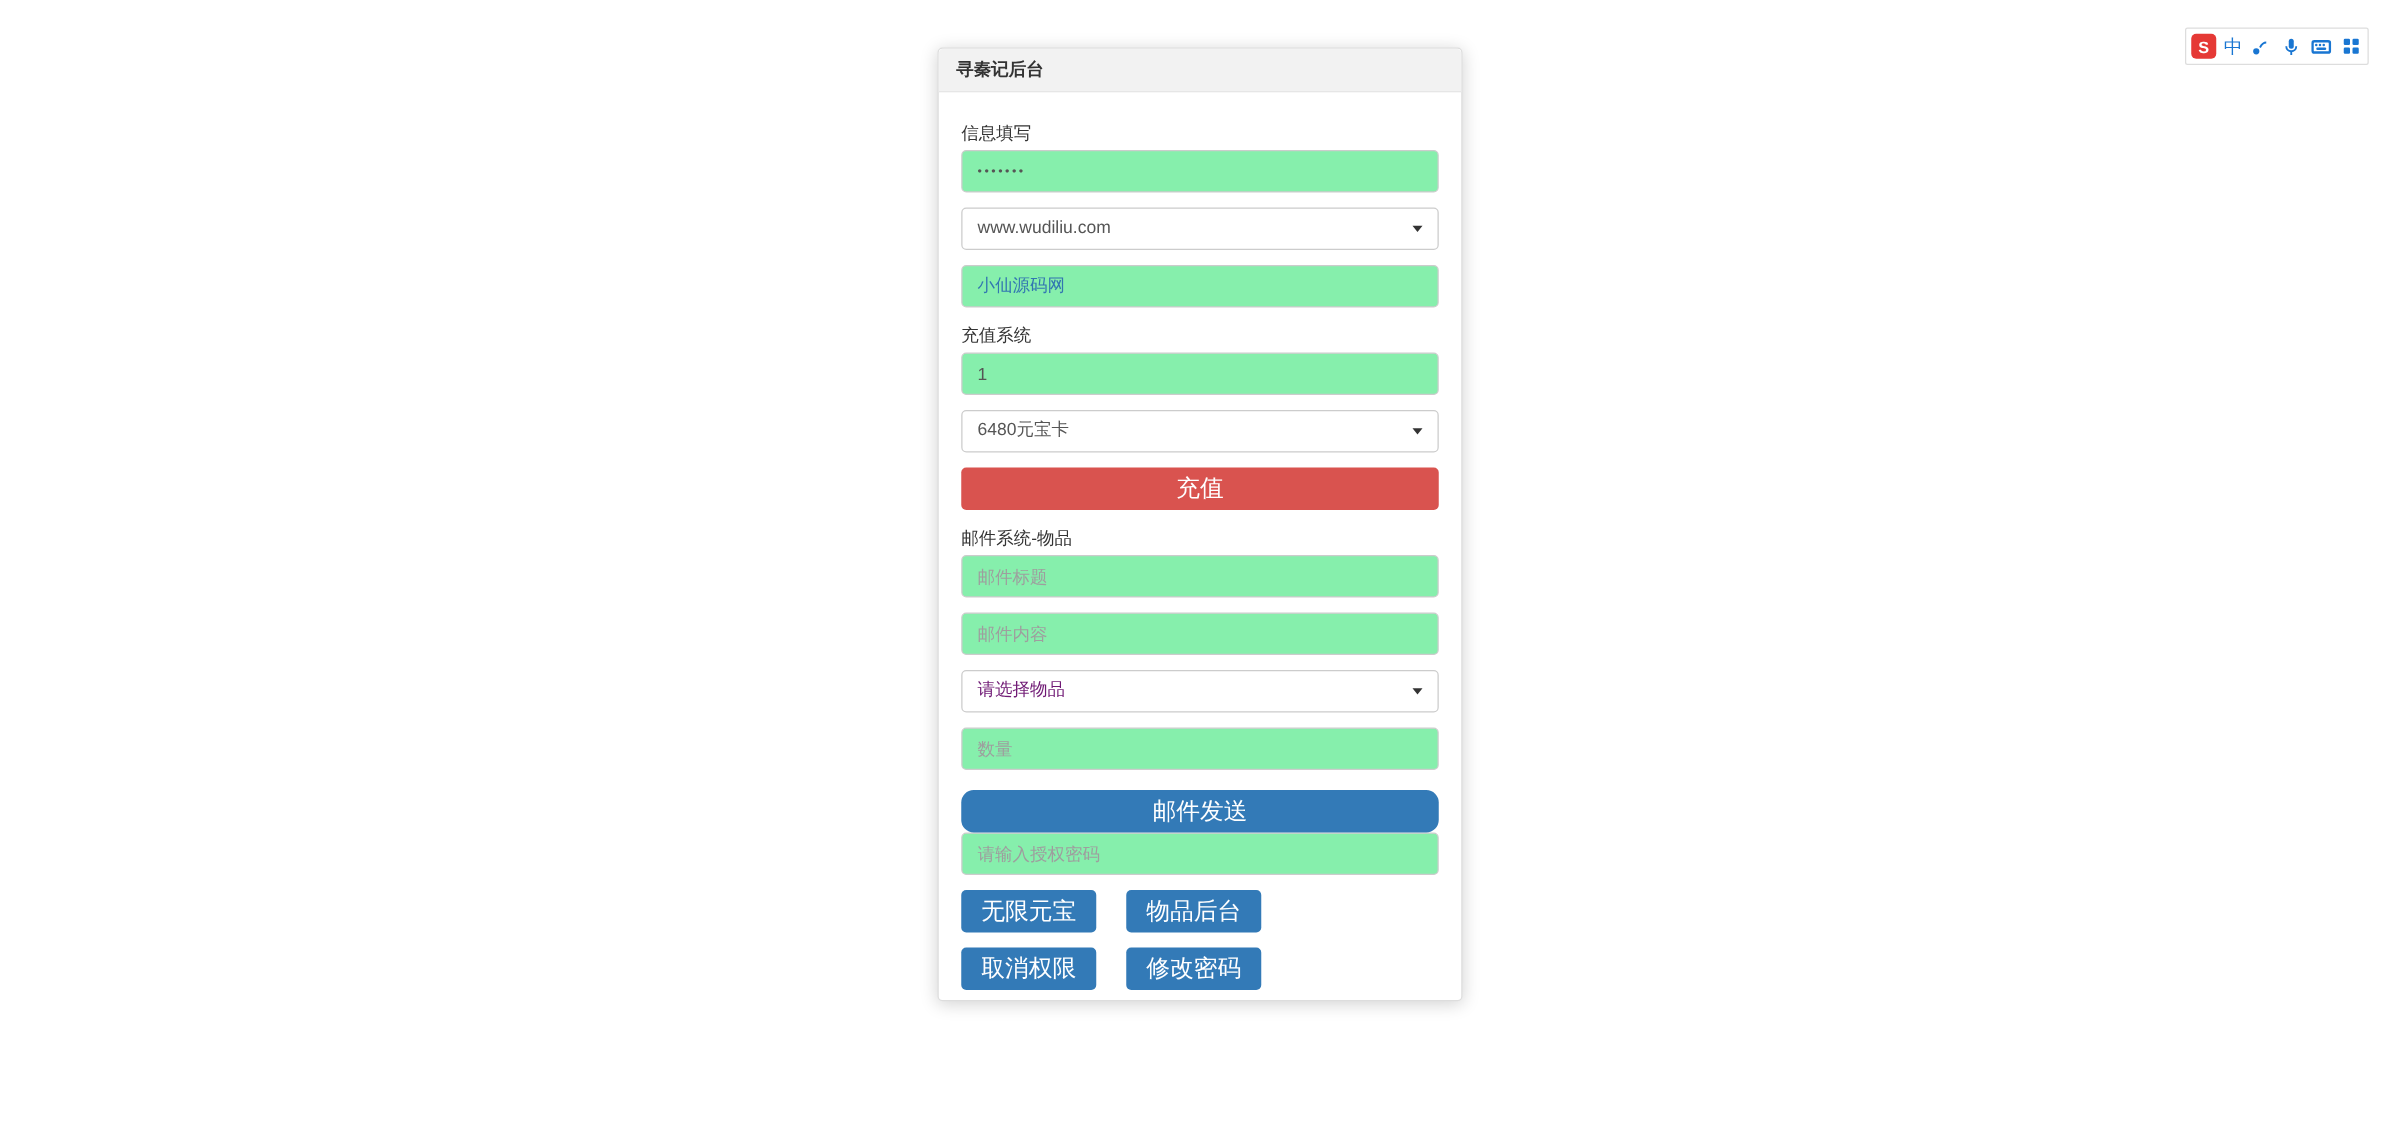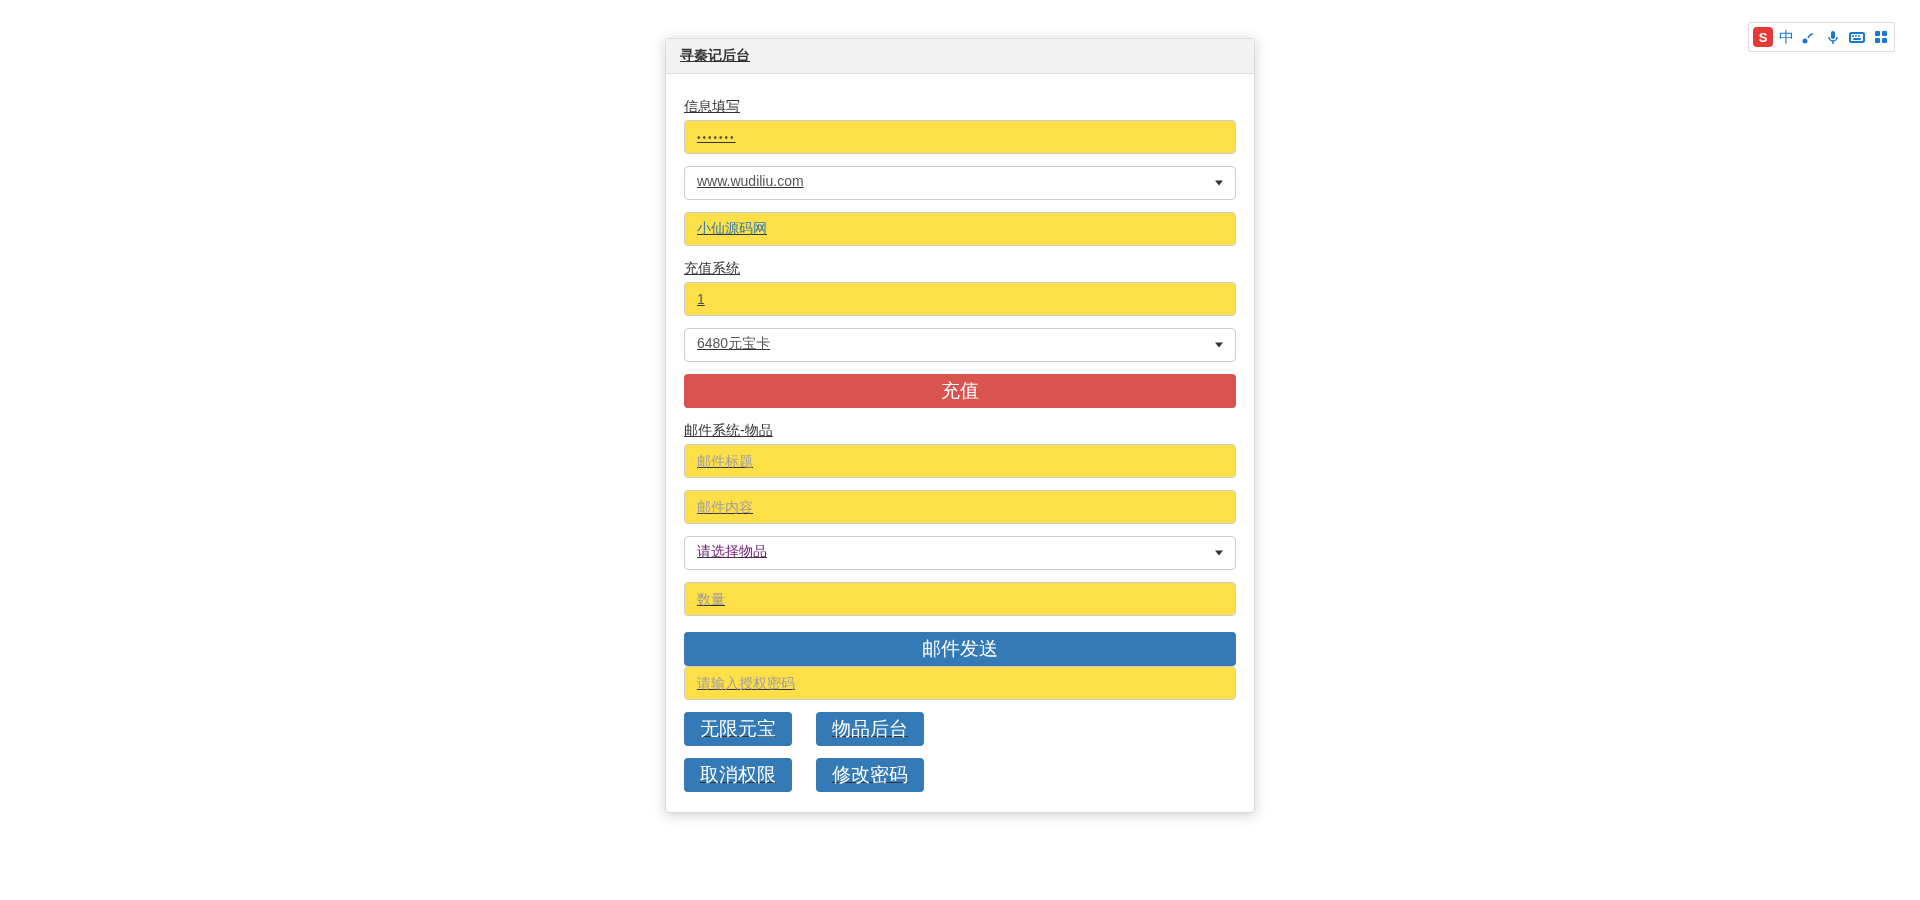--- a/index.html
+++ b/index.html
@@ -35,53 +35,52 @@
   .ime-ico {
     width: 18px; height: 18px;
     display: flex; align-items: center; justify-content: center;
     color: #1976d2;
   }
   .ime-ico svg { width: 16px; height: 16px; stroke: #1976d2; fill: none; stroke-width: 2; }
   .ime-ico.fill svg { fill: #1976d2; stroke: none; }
 
   
   .panel {
-    width: 590px;
+    width: 420px;
     margin: 38px auto 0;
     background: #fff;
     border: 1px solid #ddd;
     border-radius: 4px;
     box-shadow: 0 2px 14px rgba(0,0,0,0.18);
-    text-decoration: underline;
   }
   .panel-header {
     background: #f2f2f2;
     border-bottom: 1px solid #ddd;
     padding: 8px 14px;
     font-size: 14px;
     color: #333;
     font-weight: bold;
     border-radius: 4px 4px 0 0;
   }
   .panel-body {
-    padding: 16px 18px 20px;
+    padding: 16px 18px 8px;
   }
 
   .label {
     font-size: 14px;
     color: #333;
     margin: 14px 0 4px;
   }
   .label.first { margin-top: 8px; }
 
   .form-control {
     width: 100%;
     height: 34px;
     padding: 6px 12px;
-    background: #fde047;
+    background: #86efac;
     border: 1px solid #ccc;
     border-radius: 4px;
     font-size: 14px;
     color: #555;
     display: block;
     margin-bottom: 12px;
   }
   .form-control::placeholder { color: #9e9e9e; }
   .form-control.link { color: #3276b1; font-size: 14px; }
   .form-control.select {
@@ -111,21 +110,21 @@
     color: #fff;
     font-size: 19px;
     cursor: pointer;
   }
   .btn-block { width: 100%; }
   .btn-danger { background: #d9534f; }
   .btn-primary { background: #337ab7; }
   .btn-row { display: flex; gap: 24px; margin-top: 12px; }
   .btn-sm { padding: 0 16px; }
 
-  .section-gap { margin-top: 4px; }
+  .section-gap { margin-top: 4px; border-radius: 10px; }
 </style>
 </head>
 <body>
 
 <div class="ime">
   <div class="ime-s">S</div>
   <div class="ime-txt">中</div>
   <div class="ime-ico">
     <svg viewBox="0 0 16 16">
         <circle cx="4" cy="12" r="1.5" fill="#1976d2"></circle>

